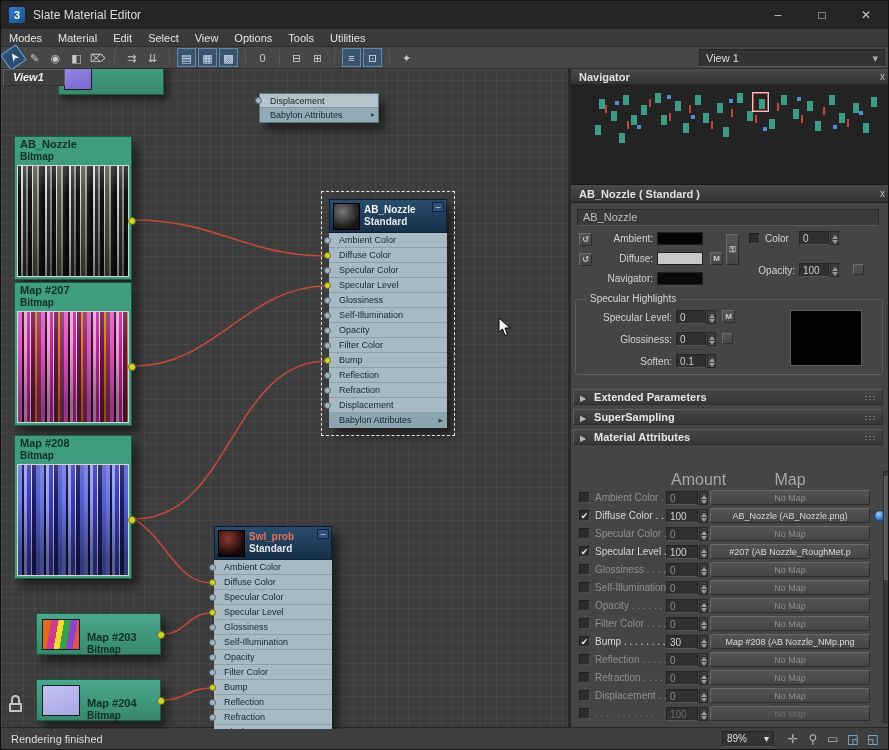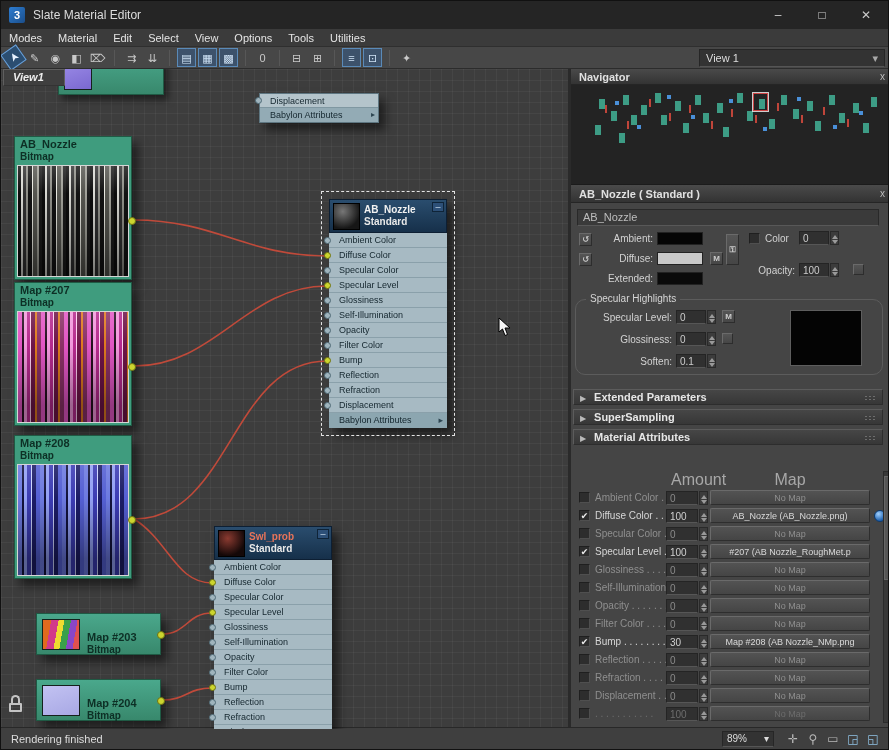--- a/index.html
+++ b/index.html
@@ -112,21 +112,21 @@
     color:#ccc;font-size:8px;line-height:11px;text-align:center;font-weight:bold;}
   .swatch{position:absolute;width:46px;height:13px;border:1px solid #222;}
   .plabel{position:absolute;text-align:right;color:#d2d2d2;}
   .num{position:absolute;width:30px;height:14px;background:#303030;border:1px solid #242424;border-bottom-color:#565656;
     color:#ccc;font-size:10px;line-height:13px;padding-left:3px;}
   .spin{position:absolute;width:9px;height:14px;background:#3c3c3c;border:1px solid #2a2a2a;}
   .spin .up{display:block;width:0;height:0;border:3px solid transparent;border-bottom:4px solid #9a9a9a;margin:0 auto;}
   .spin .dn{display:block;width:0;height:0;border:3px solid transparent;border-top:4px solid #9a9a9a;margin:1px auto 0;}
   .cb{position:absolute;width:11px;height:11px;background:#2d2d2d;border:1px solid;border-color:#1f1f1f #4f4f4f #4f4f4f #1f1f1f;
     color:#eee;font-size:9px;line-height:10px;text-align:center;}
-  .group-box{position:absolute;left:4px;width:308px;border:1px solid #5c5c5c;border-radius:10px;}
+  .group-box{position:absolute;left:4px;width:308px;border:1px solid #5c5c5c;border-radius:3px;}
   .group-title{position:absolute;left:10px;top:-7px;background:#454545;padding:0 4px;color:#d6d6d6;font-size:10px;}
   .preview-box{position:absolute;right:20px;top:10px;width:72px;height:56px;background:#040404;border:1px solid #5e5e5e;}
   .rollout{position:absolute;left:2px;width:310px;height:16px;background:linear-gradient(#464646,#373737);border:1px solid;
     border-color:#5c5c5c #2d2d2d #2d2d2d #5c5c5c;color:#e6e6e6;font-size:11px;font-weight:bold;line-height:14px;padding-left:6px;}
   .rollout .arr{display:inline-block;width:11px;color:#b9b9b9;font-size:8px;}
   .grip{position:absolute;right:6px;top:5px;width:12px;height:6px;background:radial-gradient(#6e6e6e 35%,transparent 40%) 0 0/4px 3px;}
   .maps-hdr{position:absolute;color:#a8a8a8;font-size:16px;}
   .map-row{position:absolute;left:0;width:310px;height:18px;}
   .map-row .cb{left:8px;top:3px;}
   .map-row .ml{position:absolute;left:24px;top:3px;font-size:10px;color:#8f8f8f;white-space:nowrap;}
@@ -363,21 +363,21 @@
         <span class="sec-close">x</span>
       </div>
 
       <div class="params-body">
         <div class="name-field">AB_Nozzle</div>
 
         <div class="mini-btn" style="left:8px;top:30px;">↺</div>
         <div class="mini-btn" style="left:8px;top:50px;">↺</div>
         <div class="plabel" style="left:26px;top:30px;width:56px;">Ambient:</div>
         <div class="plabel" style="left:26px;top:50px;width:56px;">Diffuse:</div>
-        <div class="plabel" style="left:26px;top:70px;width:56px;">Extended:</div>
+        <div class="plabel" style="left:26px;top:70px;width:56px;">Navigator:</div>
         <div class="swatch" style="left:86px;top:29px;background:#050505;"></div>
         <div class="swatch" style="left:86px;top:49px;background:#c9c9c9;"></div>
         <div class="swatch" style="left:86px;top:69px;background:#0a0a0a;"></div>
         <div class="mini-btn" style="left:139px;top:49px;">M</div>
         <div class="mini-btn" style="left:155px;top:31px;height:31px;line-height:29px;">⚿</div>
 
         <div class="cb" style="left:178px;top:30px;"></div>
         <div class="plabel" style="left:194px;top:30px;width:30px;text-align:left;">Color</div>
         <div class="num" style="left:228px;top:28px;">0</div>
         <div class="spin" style="left:259px;top:28px;">

